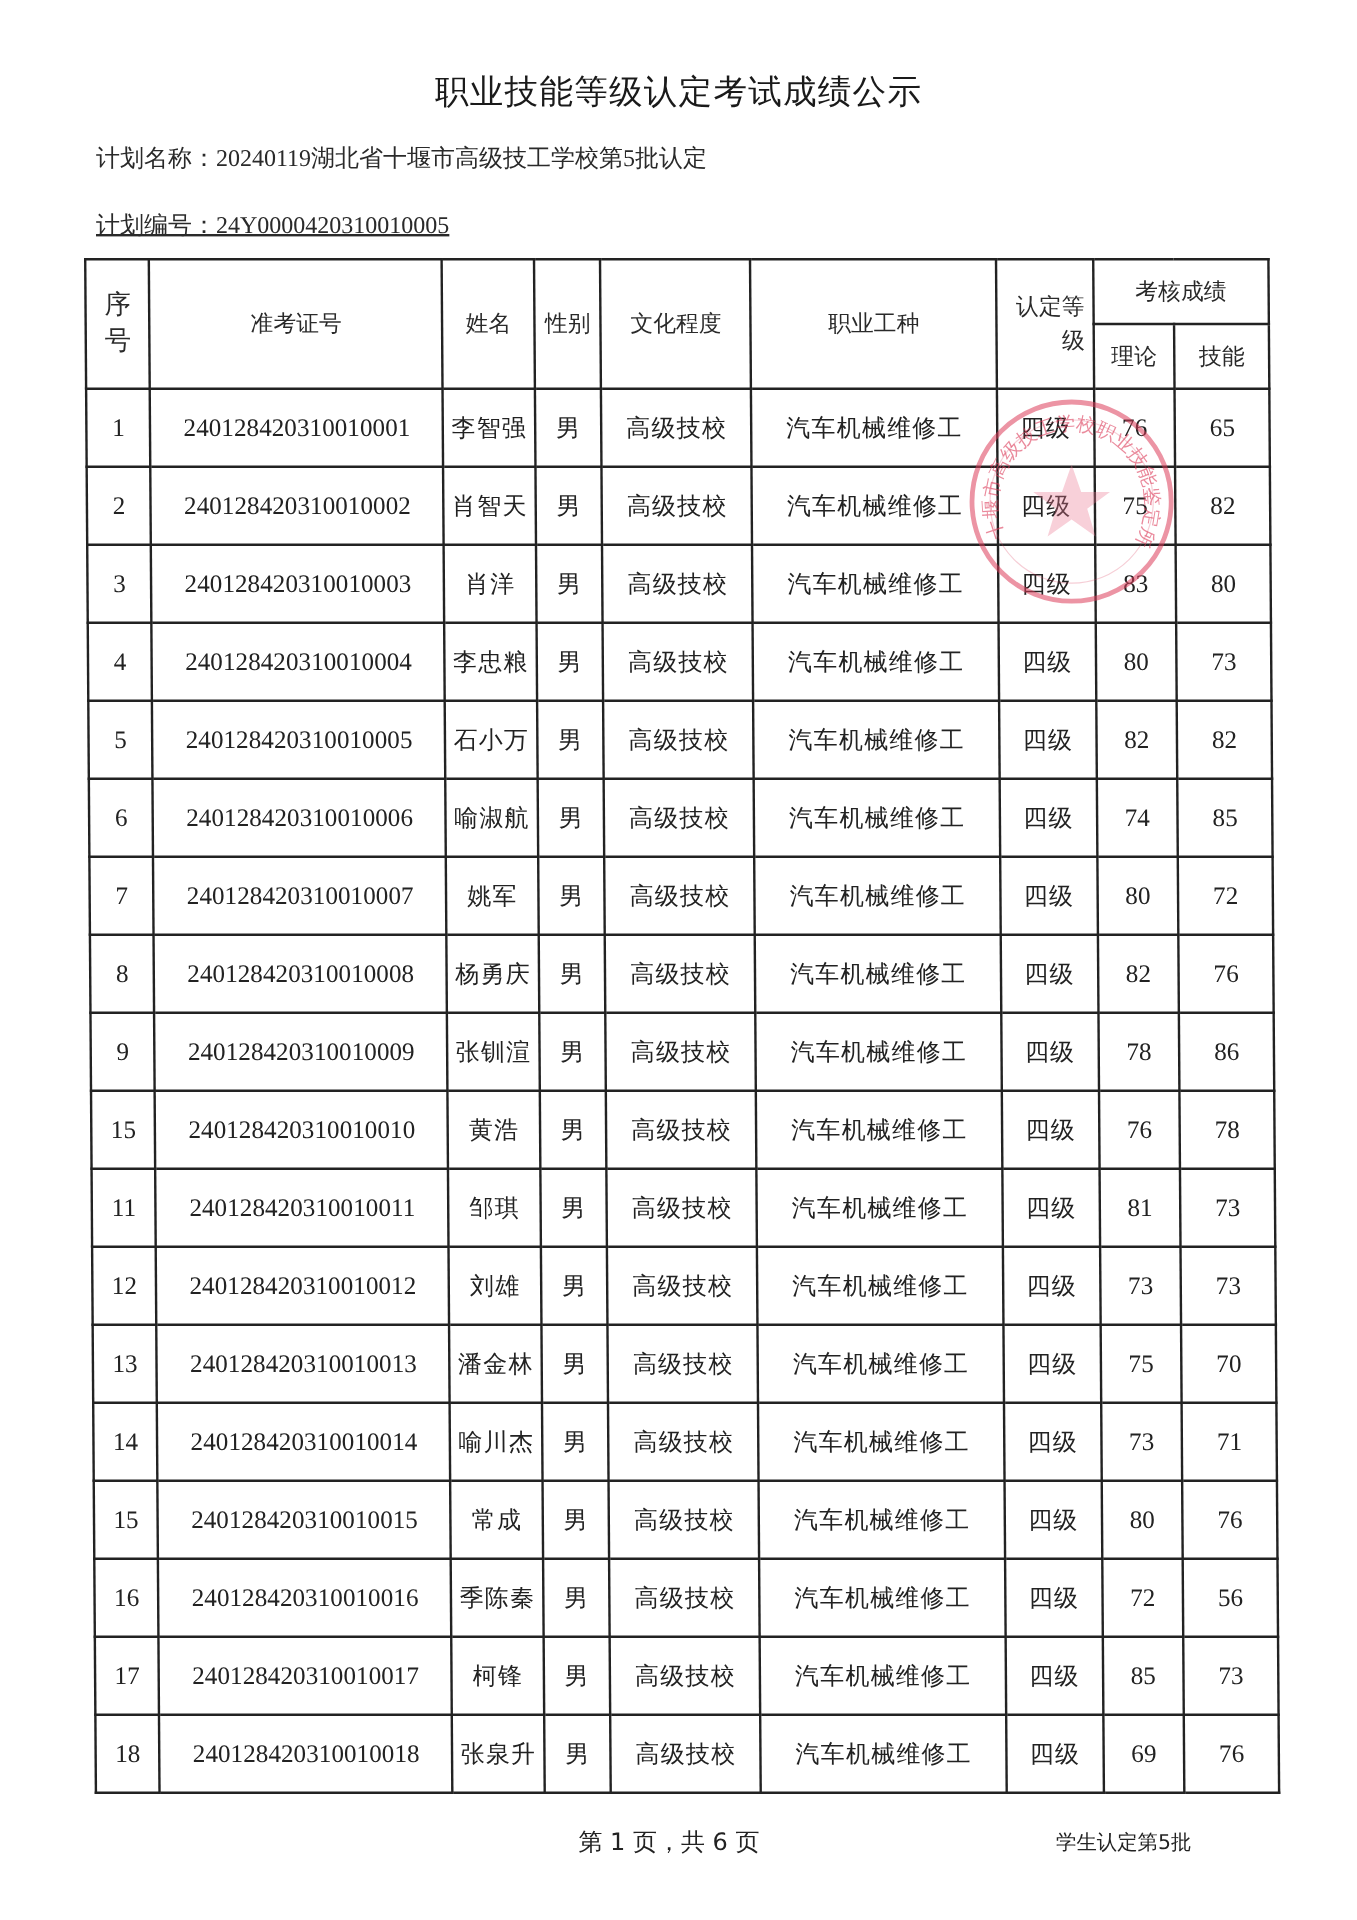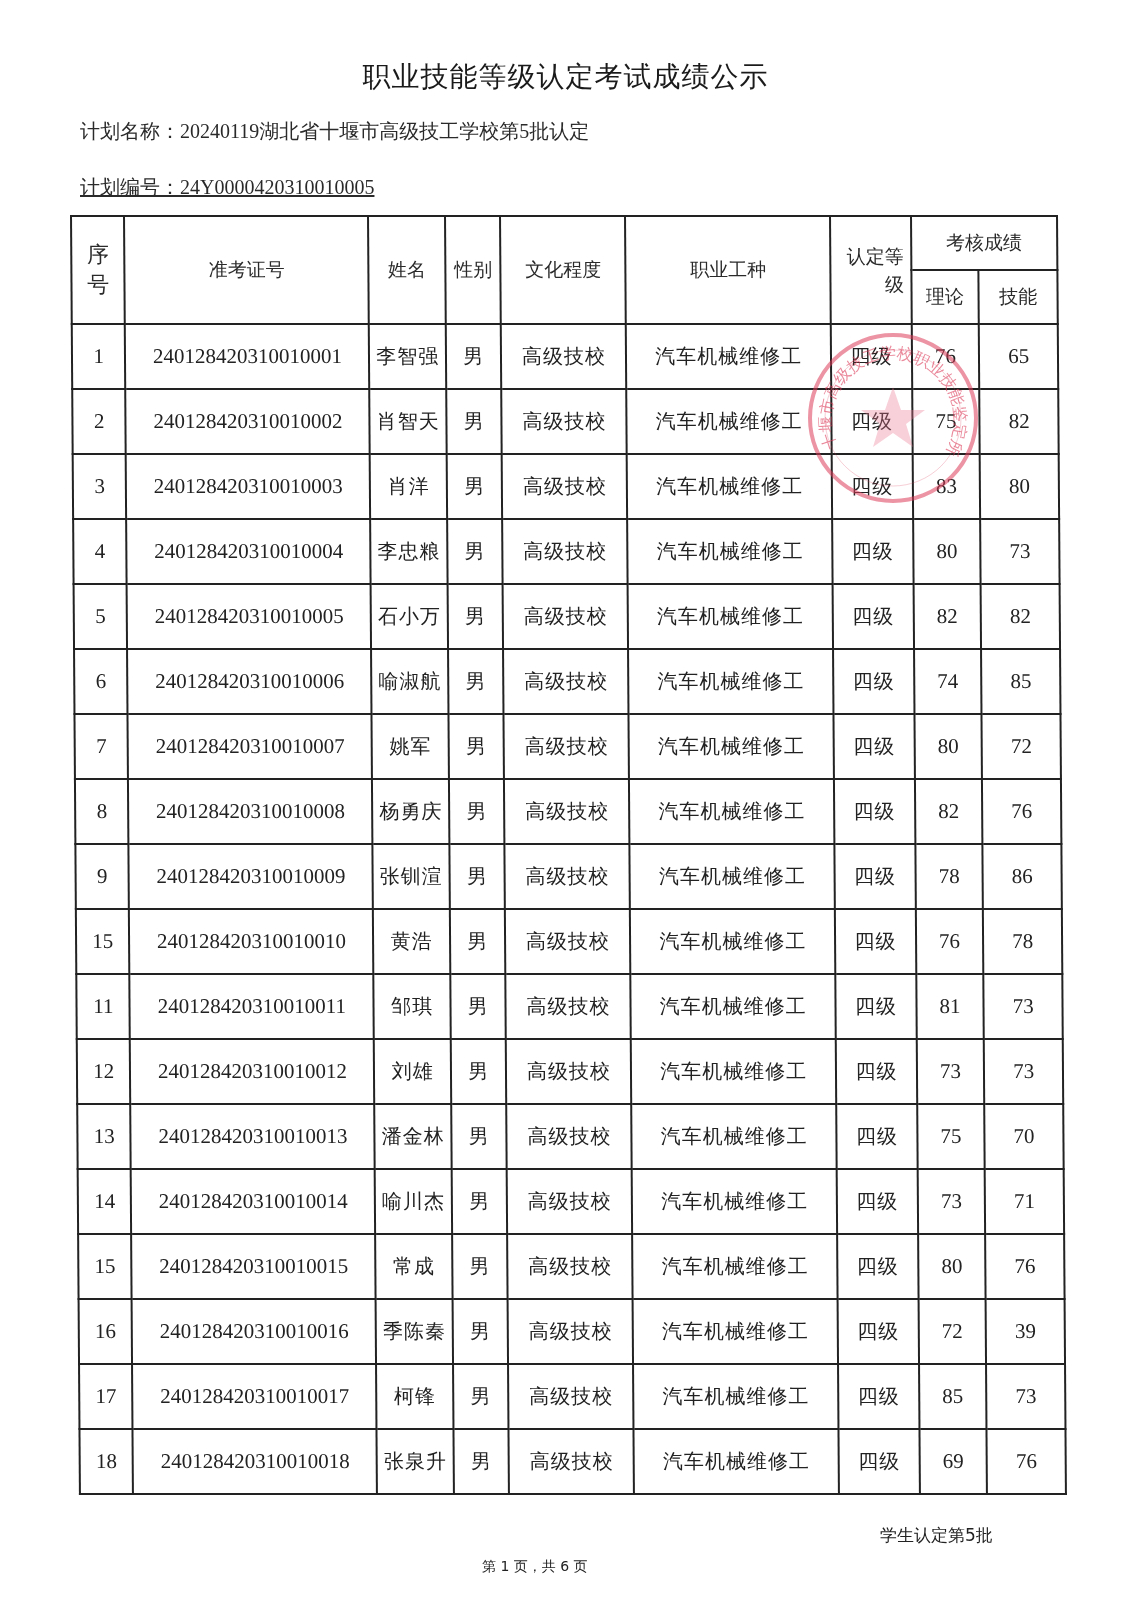--- a/index.html
+++ b/index.html
@@ -43,22 +43,22 @@
   td.score { font-family: "Liberation Serif", "DejaVu Serif", serif; font-size: 21px; }
 
   .stamp {
     position: absolute; left: 808px; top: 333px; width: 170px; height: 170px;
     border-radius: 50%; border: 4px solid rgba(220, 60, 90, 0.55);
     box-sizing: border-box; pointer-events: none;
   }
   .stamp svg { position: absolute; left: 0; top: 0; }
 
   .footer-page {
-    position: absolute; top: 1522px; left: 482px; font-size: 14px;
-    font-family: "DejaVu Sans", "Liberation Sans", sans-serif; color: #222; margin-top: 36px;
+    position: absolute; top: 1522px; left: 482px; font-size: 20px;
+    font-family: "DejaVu Sans", "Liberation Sans", sans-serif; color: #222;
   }
   .footer-batch {
     position: absolute; top: 1524px; left: 880px; font-size: 17px;
     font-family: "DejaVu Sans", "Liberation Sans", sans-serif; color: #222;
   }
 </style>
 </head>
 <body>
 
 <div class="title">职业技能等级认定考试成绩公示</div>
@@ -266,21 +266,21 @@
       </tr>
       <tr>
         <td class="num">16</td>
         <td class="num">240128420310010016</td>
         <td class="cjk">季陈秦</td>
         <td class="cjk">男</td>
         <td class="cjk">高级技校</td>
         <td class="cjk">汽车机械维修工</td>
         <td class="cjk">四级</td>
         <td class="score">72</td>
-        <td class="score">39</td>
+        <td class="score">56</td>
       </tr>
       <tr>
         <td class="num">17</td>
         <td class="num">240128420310010017</td>
         <td class="cjk">柯锋</td>
         <td class="cjk">男</td>
         <td class="cjk">高级技校</td>
         <td class="cjk">汽车机械维修工</td>
         <td class="cjk">四级</td>
         <td class="score">85</td>

